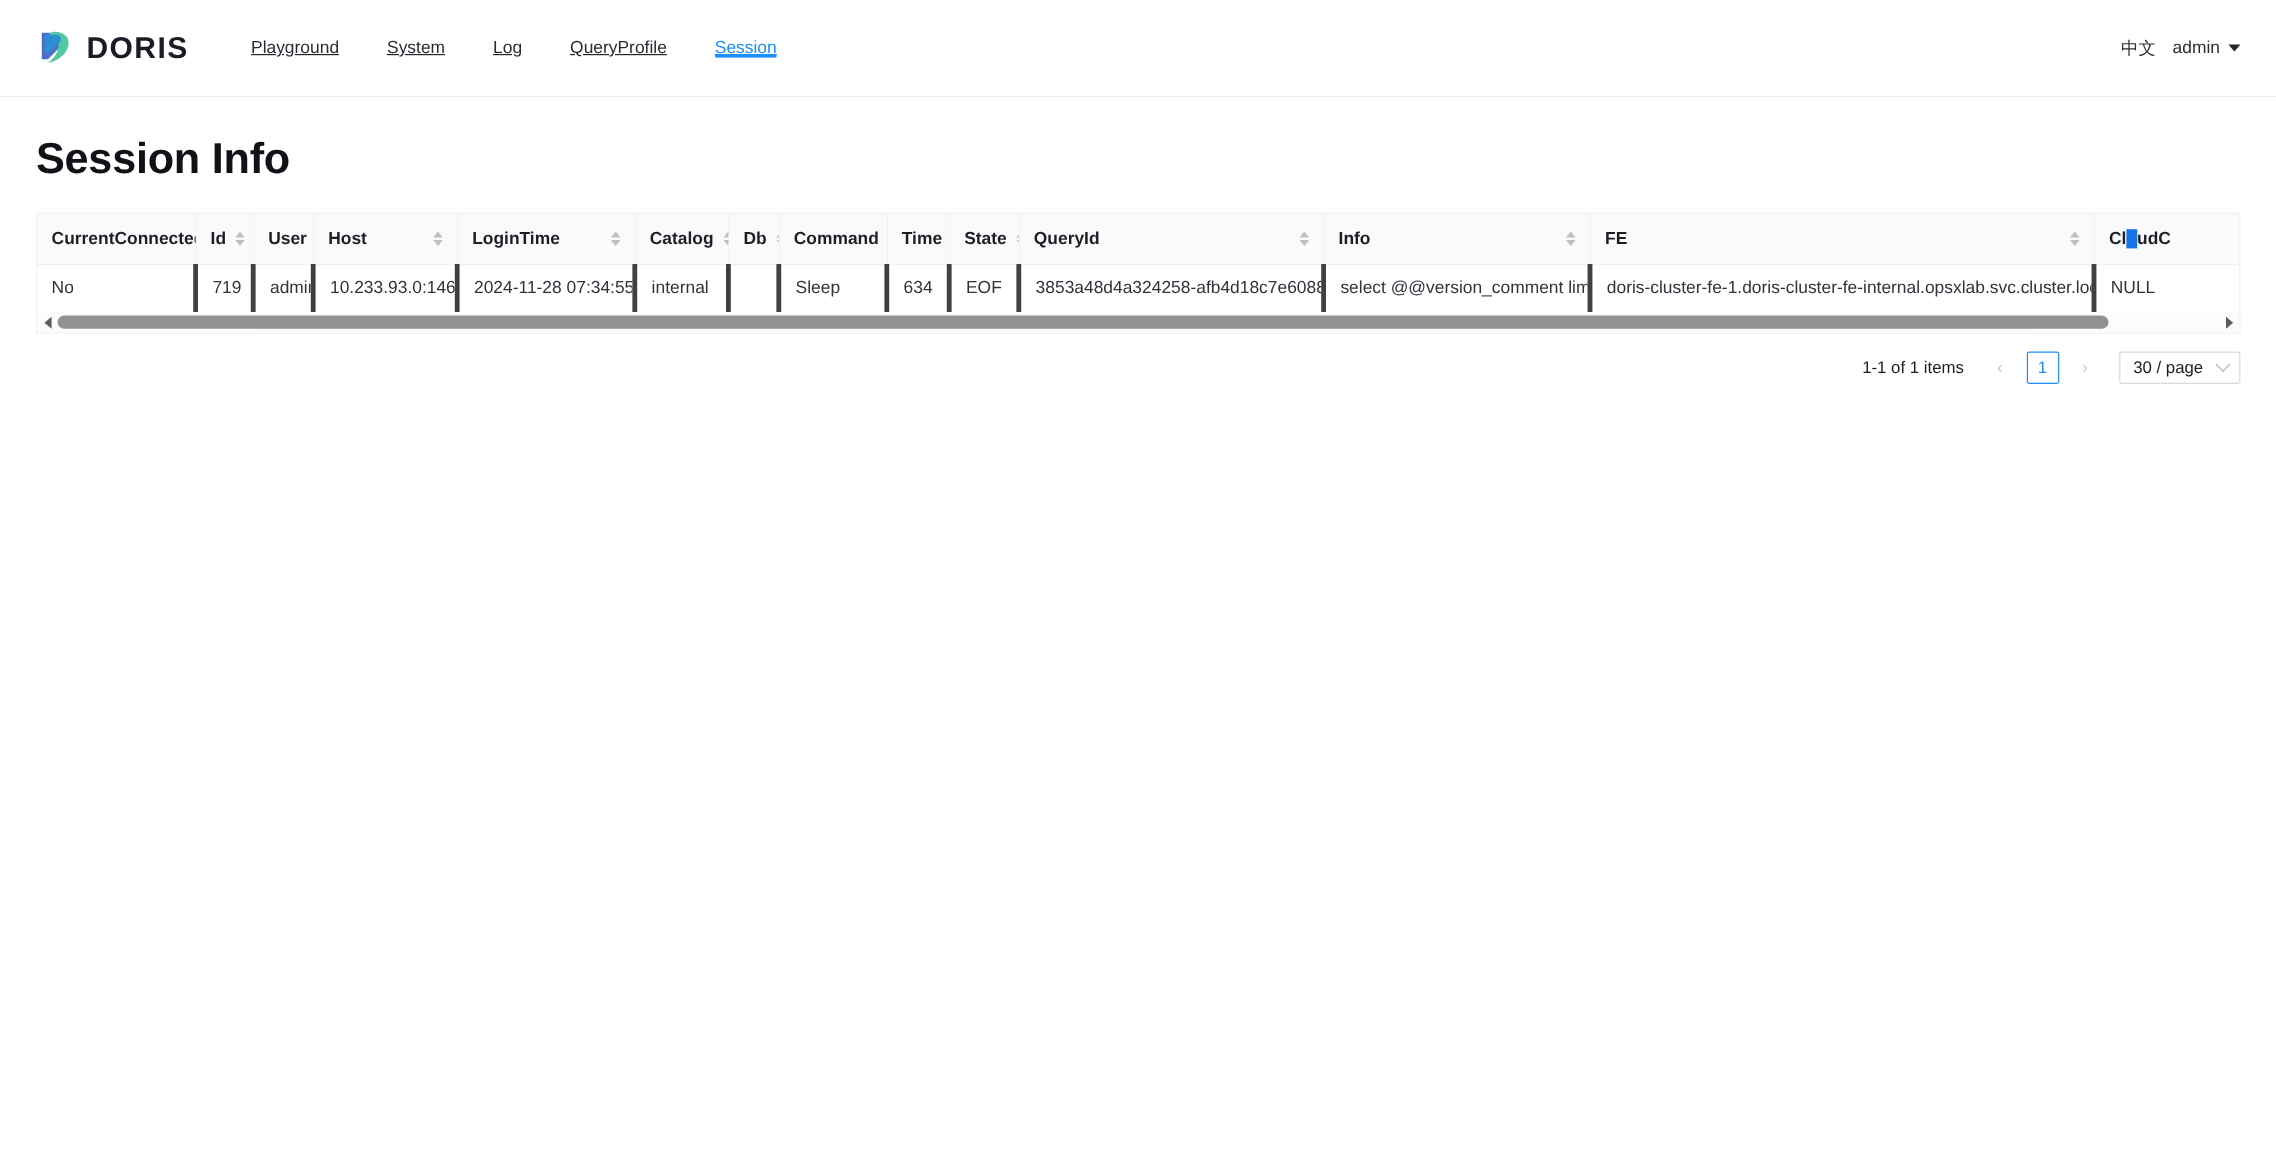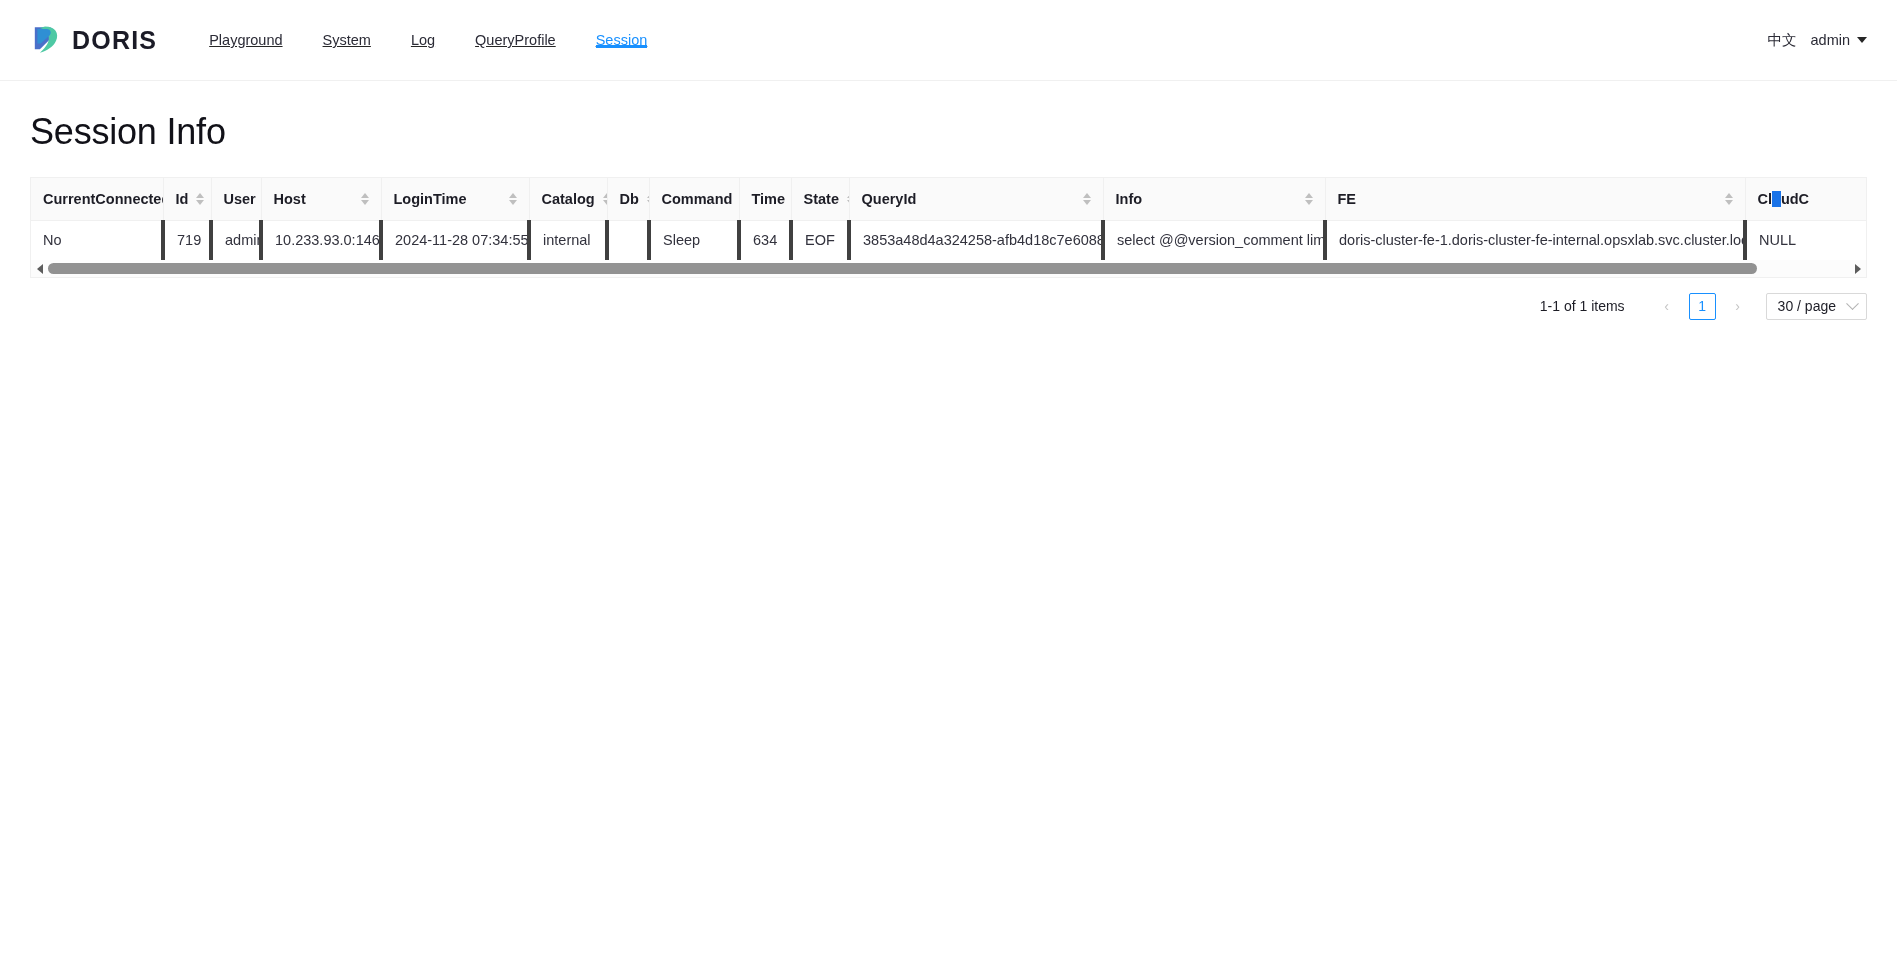--- a/index.html
+++ b/index.html
@@ -91,21 +91,21 @@
     border-top: 6px solid #262626;
     display: block;
   }
 
   
   .page {
     padding: 28px 30px 0 30px;
   }
   .page-title {
     font-size: 36px;
-    font-weight: 400;
+    font-weight: 700;
     margin: 0;
     line-height: 1.25;
     letter-spacing: -0.2px;
     color: #111118;
   }
   .page-desc {
     margin: 27px 0 0 0;
     font-size: 14.5px;
     font-weight: 600;
     color: #1d1d26;
@@ -234,21 +234,21 @@
   .pagination {
     margin-top: 15px;
     width: 1837px;
     display: flex;
     align-items: center;
     justify-content: flex-end;
     gap: 10px;
     font-size: 14px;
     color: #1d1d26;
   }
-  .page-total { margin-right: 20px; }
+  .page-total { margin-right: 8px; }
   .pg-arrow {
     width: 24px; height: 24px;
     display: flex; align-items: center; justify-content: center;
     color: #c5c5c5;
     font-size: 14px;
     cursor: pointer;
     user-select: none;
   }
   .pg-num {
     min-width: 27px;

